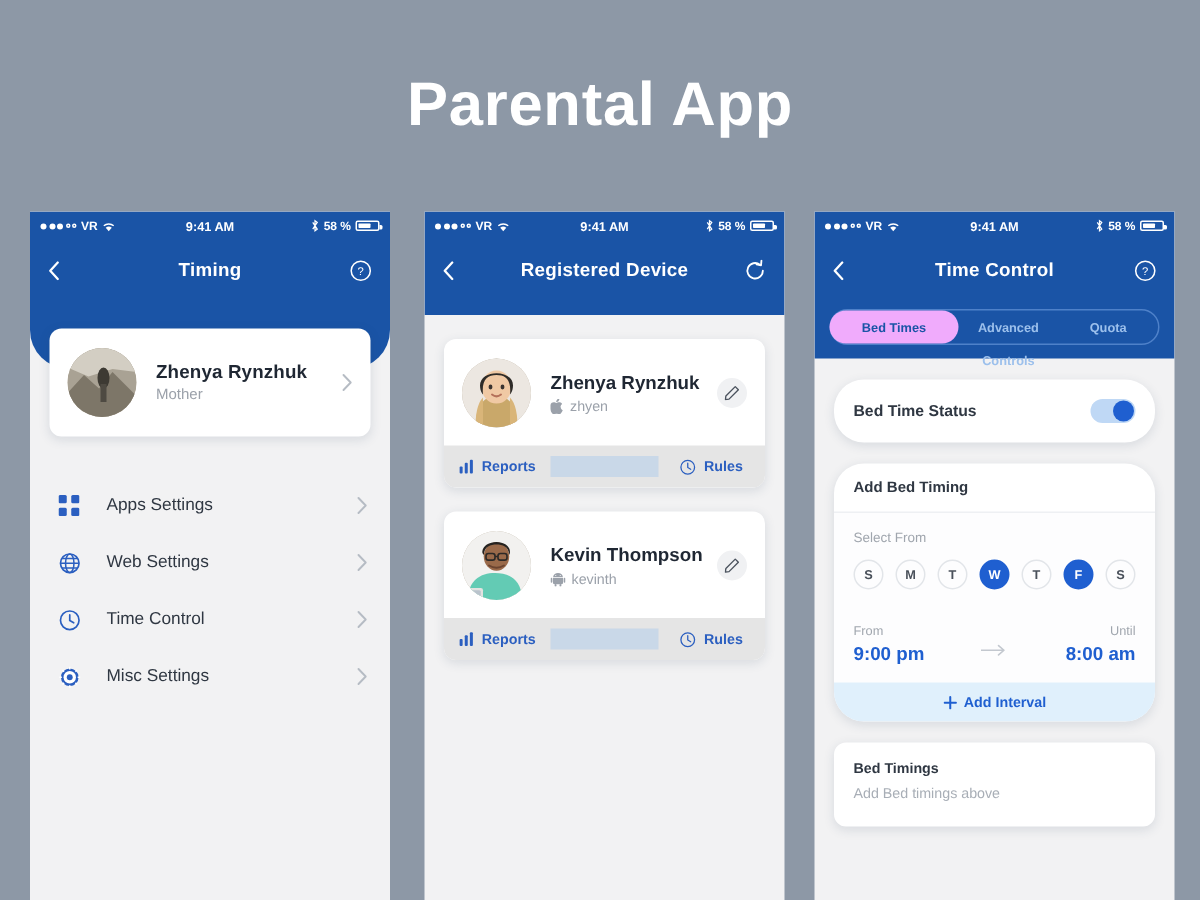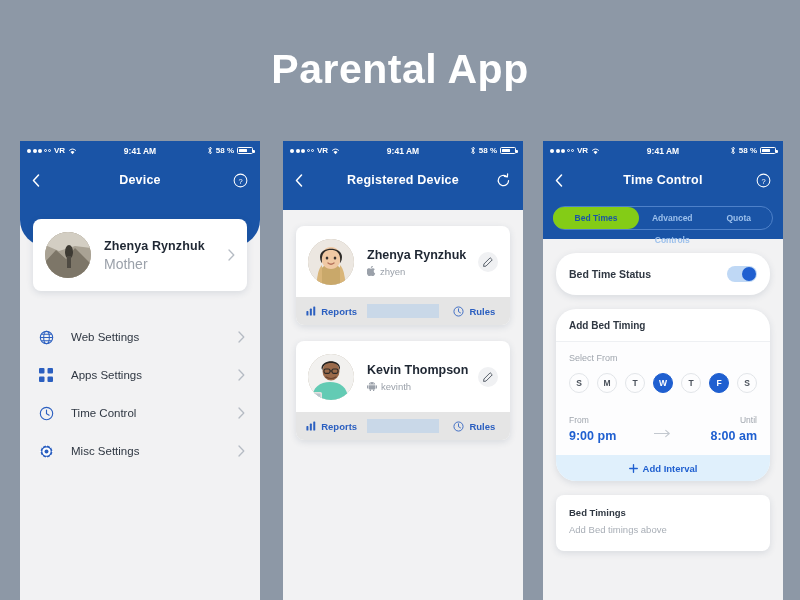--- a/index.html
+++ b/index.html
@@ -102,21 +102,21 @@
     padding: 13px 12px;
     min-height: 66px;
   }
   .avatar {
     width: 46px; height: 46px; border-radius: 50%;
     overflow: hidden; flex: 0 0 auto;
     background: #b9ae9d;
   }
   .pinfo { margin-left: 13px; flex: 1; }
   .pname { font-size: 12.5px; font-weight: bold; color: #1f2733; letter-spacing: .1px; }
-  .psub { font-size: 14px; color: #9ba1aa; margin-top: 3px; }
+  .psub { font-size: 10px; color: #9ba1aa; margin-top: 3px; }
   .chev-grey {
     color: #b6bcc4; font-size: 14px; font-weight: 300;
   }
 
   
   .menu { margin-top: 27px; }
   .menu-item {
     display: flex; align-items: center;
     height: 38px;
     padding: 0 2px;
@@ -166,21 +166,21 @@
     border-radius: 14px;
     height: 24px;
     display: flex; align-items: center;
     position: relative;
   }
   .tab {
     flex: 1; text-align: center; font-size: 8.5px; color: #9cc0ec; font-weight: bold;
     line-height: 22px; height: 22px;
   }
   .tab.active {
-    background: #84cc16; color: #1a54a6; border-radius: 13px;
+    background: #f0abfc; color: #1a54a6; border-radius: 13px;
     margin: 0 0 0 -1px; flex: 0 0 86px;
   }
   .sec-card { margin-top: 14px; overflow: hidden; border-radius: 20px; }
   .status-row {
     display: flex; align-items: center; justify-content: space-between;
     padding: 13px 13px;
   }
   .status-label { font-size: 10.5px; color: #2f3742; font-weight: bold; }
   .toggle {
     width: 30px; height: 16px; border-radius: 9px;
@@ -258,21 +258,21 @@
         </span>
     </div>
   </div>
 
   <div class="navbar">
     <div class="nav-btn">
       <svg width="8" height="13" viewBox="0 0 8 13">
           <path d="M6.5 1 L1.5 6.5 L6.5 12" stroke="#fff" stroke-width="1.5" fill="none" stroke-linecap="round" stroke-linejoin="round"></path>
         </svg>
     </div>
-    <div class="nav-title">Device</div>
+    <div class="nav-title">Timing</div>
     <div class="nav-btn nav-right">
       <svg width="15" height="15" viewBox="0 0 16 16">
           <circle cx="8" cy="8" r="6.8" stroke="#fff" stroke-width="1.1" fill="none"></circle>
           <text x="8" y="11.3" font-size="8" fill="#fff" text-anchor="middle" font-family="Liberation Sans">?</text>
         </svg>
     </div>
   </div>
   <div class="blue-ext"></div>
 
   <div class="body-area">
@@ -293,43 +293,43 @@
       <div class="chev-grey">
         <svg width="7" height="12" viewBox="0 0 7 12">
             <path d="M1 1 L5.8 6 L1 11" stroke="#b6bcc4" stroke-width="1.3" fill="none" stroke-linecap="round" stroke-linejoin="round"></path>
           </svg>
       </div>
     </div>
 
     <div class="menu">
       <div class="menu-item">
         <span class="mi-icon">
-          <svg width="15" height="15" viewBox="0 0 16 16">
-              <circle cx="8" cy="8" r="6.6" stroke="#2b5fc0" stroke-width="1.2" fill="none"></circle>
-              <ellipse cx="8" cy="8" rx="3" ry="6.6" stroke="#2b5fc0" stroke-width="1.1" fill="none"></ellipse>
-              <path d="M1.5 8 H14.5 M2.6 4.6 H13.4 M2.6 11.4 H13.4" stroke="#2b5fc0" stroke-width="1.1"></path>
-            </svg>
-        </span>
-        <span class="mi-label">Web Settings</span>
-        <span>
-          <svg width="7" height="12" viewBox="0 0 7 12">
-              <path d="M1 1 L5.8 6 L1 11" stroke="#b6bcc4" stroke-width="1.3" fill="none" stroke-linecap="round" stroke-linejoin="round"></path>
-            </svg>
-        </span>
-      </div>
-      <div class="menu-item">
-        <span class="mi-icon">
           <svg width="14" height="14" viewBox="0 0 14 14">
               <rect x="0" y="0" width="5.5" height="5.5" rx="1" fill="#2b5fc0"></rect>
               <rect x="8.5" y="0" width="5.5" height="5.5" rx="1" fill="#2b5fc0"></rect>
               <rect x="0" y="8.5" width="5.5" height="5.5" rx="1" fill="#2b5fc0"></rect>
               <rect x="8.5" y="8.5" width="5.5" height="5.5" rx="1" fill="#2b5fc0"></rect>
             </svg>
         </span>
         <span class="mi-label">Apps Settings</span>
+        <span>
+          <svg width="7" height="12" viewBox="0 0 7 12">
+              <path d="M1 1 L5.8 6 L1 11" stroke="#b6bcc4" stroke-width="1.3" fill="none" stroke-linecap="round" stroke-linejoin="round"></path>
+            </svg>
+        </span>
+      </div>
+      <div class="menu-item">
+        <span class="mi-icon">
+          <svg width="15" height="15" viewBox="0 0 16 16">
+              <circle cx="8" cy="8" r="6.6" stroke="#2b5fc0" stroke-width="1.2" fill="none"></circle>
+              <ellipse cx="8" cy="8" rx="3" ry="6.6" stroke="#2b5fc0" stroke-width="1.1" fill="none"></ellipse>
+              <path d="M1.5 8 H14.5 M2.6 4.6 H13.4 M2.6 11.4 H13.4" stroke="#2b5fc0" stroke-width="1.1"></path>
+            </svg>
+        </span>
+        <span class="mi-label">Web Settings</span>
         <span>
           <svg width="7" height="12" viewBox="0 0 7 12">
               <path d="M1 1 L5.8 6 L1 11" stroke="#b6bcc4" stroke-width="1.3" fill="none" stroke-linecap="round" stroke-linejoin="round"></path>
             </svg>
         </span>
       </div>
       <div class="menu-item">
         <span class="mi-icon">
           <svg width="15" height="15" viewBox="0 0 16 16">
               <circle cx="8" cy="8" r="6.6" stroke="#2b5fc0" stroke-width="1.2" fill="none"></circle>

